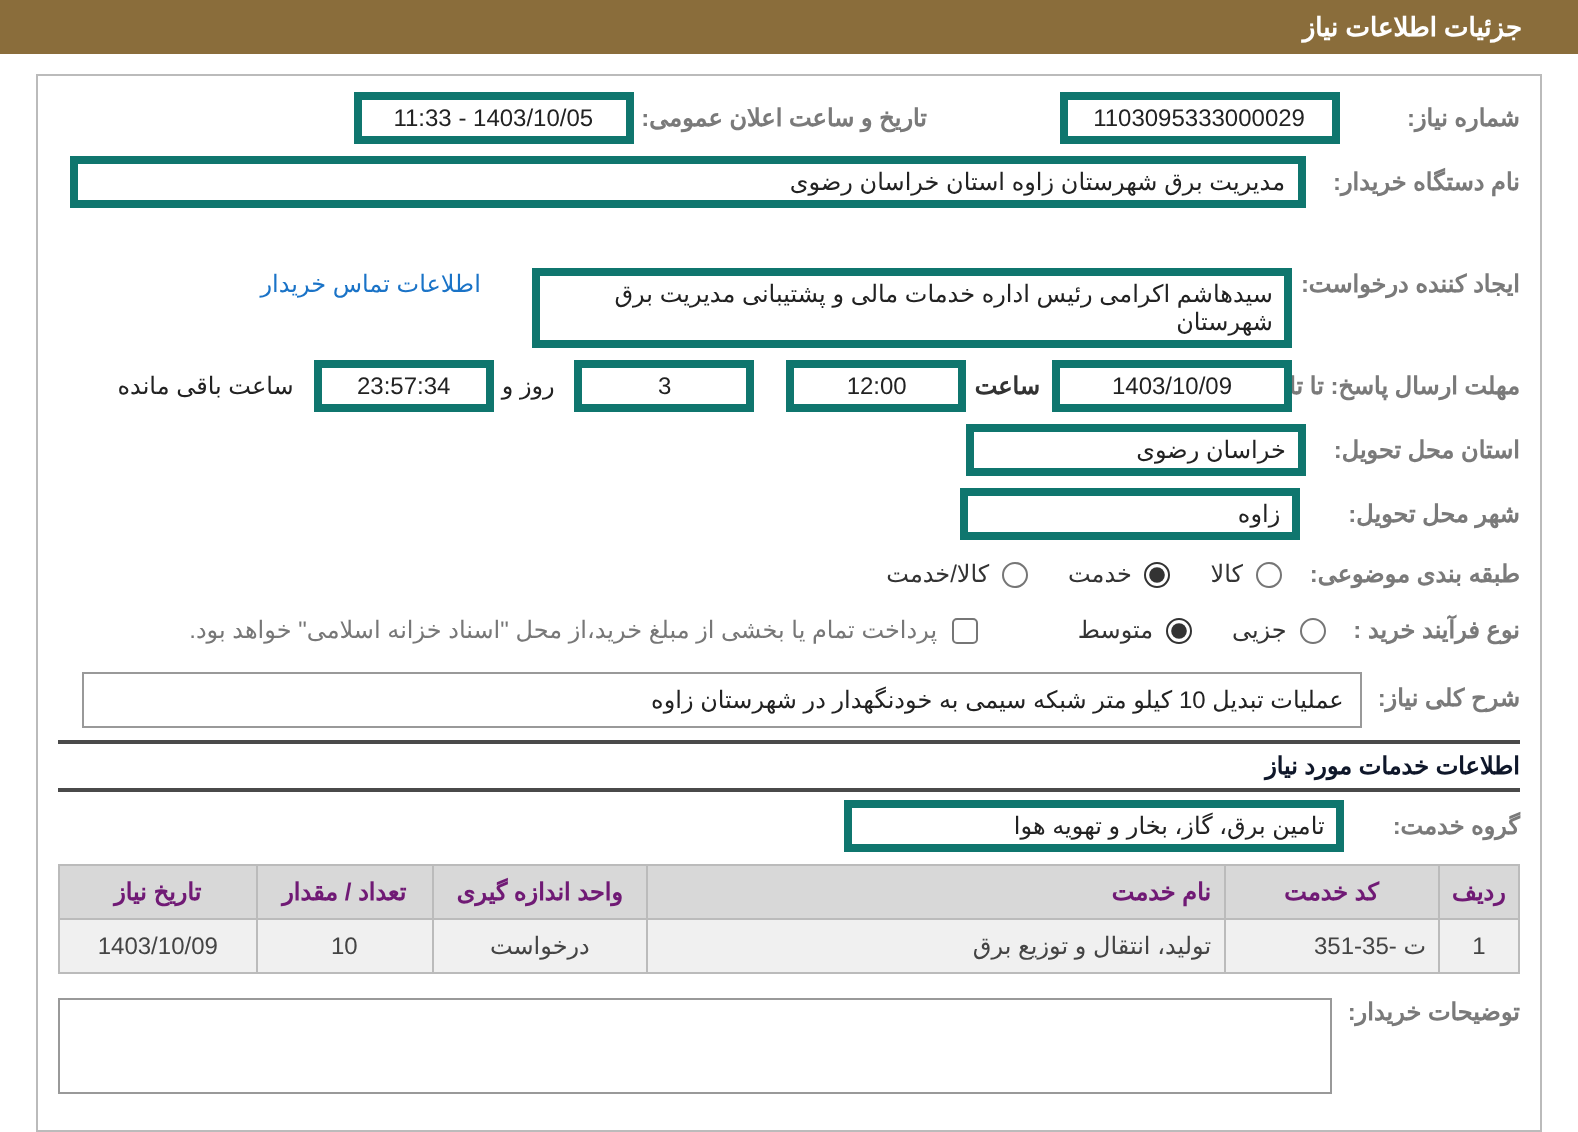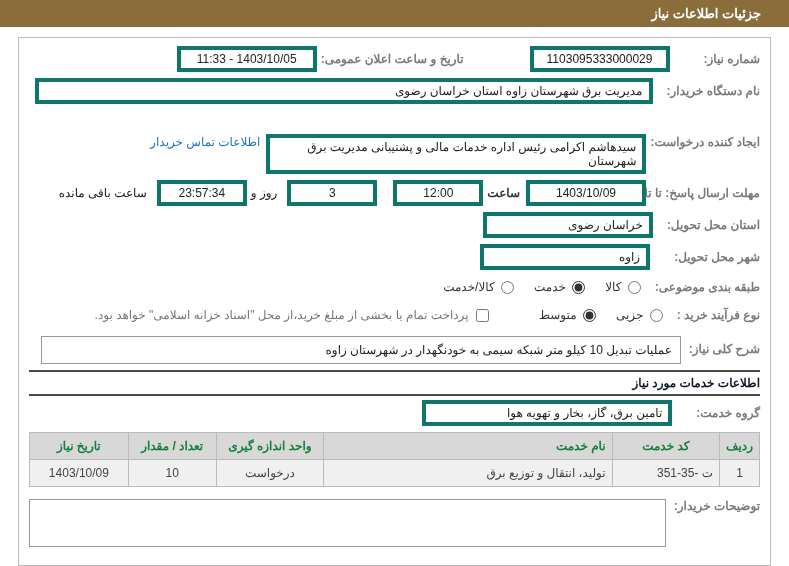--- a/index.html
+++ b/index.html
@@ -52,21 +52,21 @@
   background: #fff;
   color: #222;
   display: inline-flex;
   align-items: center;
   font-size: 12px;
   margin-left: 6px;
 }
 .link-blue {
   color: #1a73c7;
   cursor: pointer;
-  margin-right: 0;
+  margin-right: 20px;
 }
 .radio-row input[type="radio"] {
   vertical-align: middle;
   margin-left: 3px;
 }
 .radio-label {
   margin-left: 20px;
   color: #333;
 }
 .checkbox-row input[type="checkbox"] {
@@ -106,21 +106,21 @@
 }
 .tbl th, .tbl td {
   border: 1px solid #bbb;
   padding: 6px 6px;
   text-align: center;
   font-size: 12px;
 }
 .tbl th {
   background: #d8d8d8;
   font-weight: bold;
-  color: #15803d;
+  color: #701a75;
 }
 .tbl td { background: #f0f0f0; color: #444; }
 .col-name { width: 300px; text-align: right !important;}
 .desc-box {
   border: 1px solid #999;
   min-height: 48px;
   margin-top: 4px;
   width: 640px;
   margin-right: 4px;
 }

